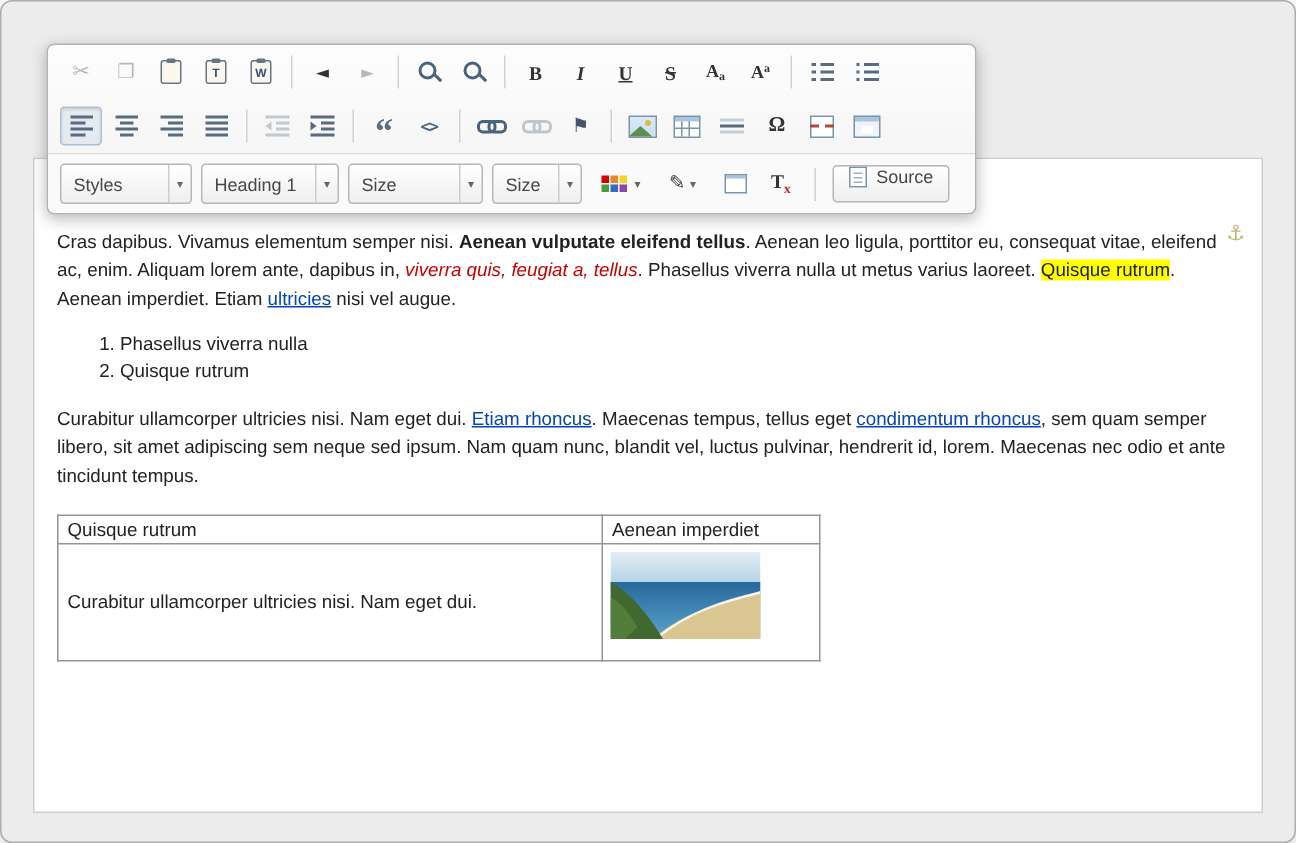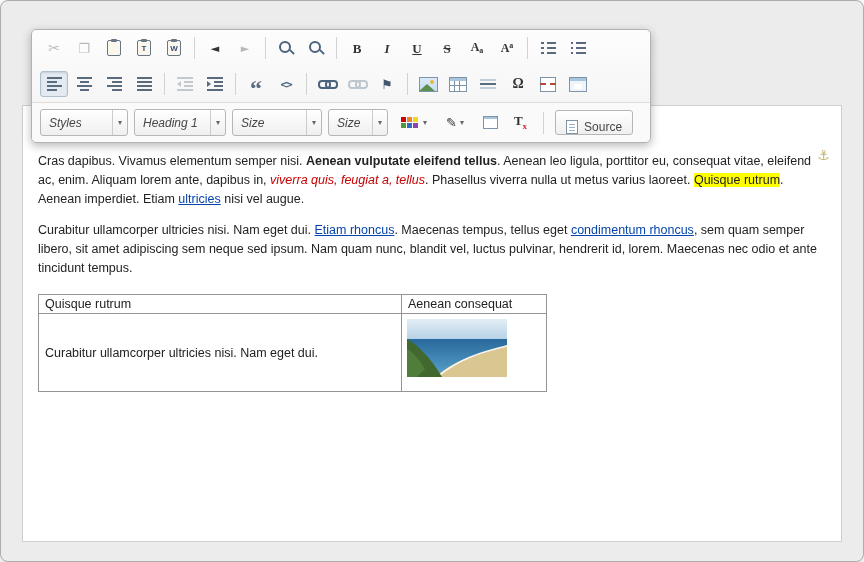--- a/index.html
+++ b/index.html
@@ -81,26 +81,26 @@
   .ic-if{width:16px;height:13px;border:1px solid #7d93a7;background-color:#eef4fa;background-repeat:no-repeat;background-image:linear-gradient(#aac6df,#aac6df),linear-gradient(#fff,#fff);background-size:16px 3px,8px 5px;background-position:0 0,4px 6px;}
 
   
   .ic-max{width:13px;height:11px;border:1px solid #7d93a7;background:linear-gradient(#aac6df,#aac6df) 0 0/13px 2px no-repeat #fff;}
 
   
   .doc-sm{width:10px;height:12px;border:1px solid #7d93a7;background-color:#fff;background-repeat:no-repeat;background-image:linear-gradient(#9db2c4,#9db2c4),linear-gradient(#9db2c4,#9db2c4),linear-gradient(#9db2c4,#9db2c4);background-size:6px 1px,6px 1px,6px 1px;background-position:2px 3px,2px 6px,2px 9px;margin-right:6px;}
 
   
   .dd{display:inline-flex;align-items:center;justify-content:space-between;height:25px;border:1px solid #b6b6b6;border-radius:3px;background:linear-gradient(#fff,#efefef);color:#474747;font-size:12px;cursor:pointer;}
-  .dd .lbl{padding:0 8px;white-space:nowrap;font-style:italic;}
+  .dd .lbl{padding:0 8px;white-space:nowrap;}
   .car{font-size:8px;color:#666;padding:0 5px;border-left:1px solid #cccccc;align-self:stretch;display:flex;align-items:center;}
   .w-st{width:86px;}.w-fm{width:90px;}.w-fn{width:88px;}.w-sz{width:58px;}
   .btnf{display:inline-flex;align-items:center;height:25px;padding:0 4px;border:1px solid transparent;border-radius:3px;background:transparent;cursor:pointer;}
   .btnf .car{border-left:none;padding:0 3px;}
-  .srcbtn{display:inline-flex;align-items:flex-end;height:25px;padding:0 10px;border:1px solid #b6b6b6;border-radius:3px;background:linear-gradient(#fff,#efefef);color:#474747;font-size:12px;cursor:pointer;}
+  .srcbtn{display:inline-flex;align-items:flex-start;height:25px;padding:0 10px;border:1px solid #b6b6b6;border-radius:3px;background:linear-gradient(#fff,#efefef);color:#474747;font-size:12px;cursor:pointer;}
   .palette{display:grid;grid-template-columns:repeat(3,5px);grid-auto-rows:5px;gap:1px;margin:0 2px;}
   .palette i{display:block;}
   .pen{font-size:13px;color:#333;line-height:1;font-family:"DejaVu Sans",sans-serif;}
 
   
   .page{position:absolute;left:21px;top:104px;width:820px;height:437px;background:#fff;border:1px solid #cfcfcf;box-sizing:border-box;padding:46px 15px 15px 15px;overflow:hidden;color:#222;}
   .anchor-mark{position:absolute;top:42px;right:11px;font-size:14px;color:#b6a24b;opacity:.8;line-height:1;cursor:pointer;}
   .title{margin:0 0 16px 0;font-size:30px;font-weight:normal;color:#333;letter-spacing:.3px;}
   .cursor{display:inline-block;width:1px;height:28px;background:#111;margin-left:3px;vertical-align:-3px;}
   .para{margin:0 0 12px 0;font-size:12.5px;line-height:1.52;color:#222;}
@@ -292,28 +292,32 @@
       </button>
     </div>
   </div>
 
   <div class="page">
     <span class="anchor-mark">⚓</span>
 
 
     <p class="para"><span class="seg-normal">Cras dapibus. Vivamus elementum semper nisi. </span><span class="seg-bold">Aenean vulputate eleifend tellus</span><span class="seg-normal">. Aenean leo ligula, porttitor eu, consequat vitae, eleifend ac, enim. Aliquam lorem ante, dapibus in, </span><span class="seg-red-italic">viverra quis, feugiat a, tellus</span><span class="seg-normal">. Phasellus viverra nulla ut metus varius laoreet. </span><span class="seg-highlight">Quisque rutrum</span><span class="seg-normal">. Aenean imperdiet. Etiam </span><a href="#" class="seg-link">ultricies</a><span class="seg-normal"> nisi vel augue.</span></p>
 
+    <ol class="olist">
+      <li>Phasellus viverra nulla</li>
+      <li>Quisque rutrum</li>
+    </ol>
 
     <p class="para"><span class="seg-normal">Curabitur ullamcorper ultricies nisi. Nam eget dui. </span><a href="#" class="seg-link">Etiam rhoncus</a><span class="seg-normal">. Maecenas tempus, tellus eget </span><a href="#" class="seg-link">condimentum rhoncus</a><span class="seg-normal">, sem quam semper libero, sit amet adipiscing sem neque sed ipsum. Nam quam nunc, blandit vel, luctus pulvinar, hendrerit id, lorem. Maecenas nec odio et ante tincidunt tempus.</span></p>
 
     <table class="ctable">
       <tbody>
           <tr>
         <th class="c1">Quisque rutrum</th>
-        <th class="c2">Aenean consequat</th>
+        <th class="c2">Aenean imperdiet</th>
       </tr>
       <tr>
         <td class="c1">Curabitur ullamcorper ultricies nisi. Nam eget dui.</td>
         <td class="c2">
           <svg class="beach" width="100" height="58" viewBox="0 0 100 58">
             <defs>
               <linearGradient id="sky" x1="0" y1="0" x2="0" y2="1">
                 <stop offset="0" stop-color="#e3eef6"></stop>
                     <stop offset="1" stop-color="#aecde2"></stop>
               </linearGradient>

